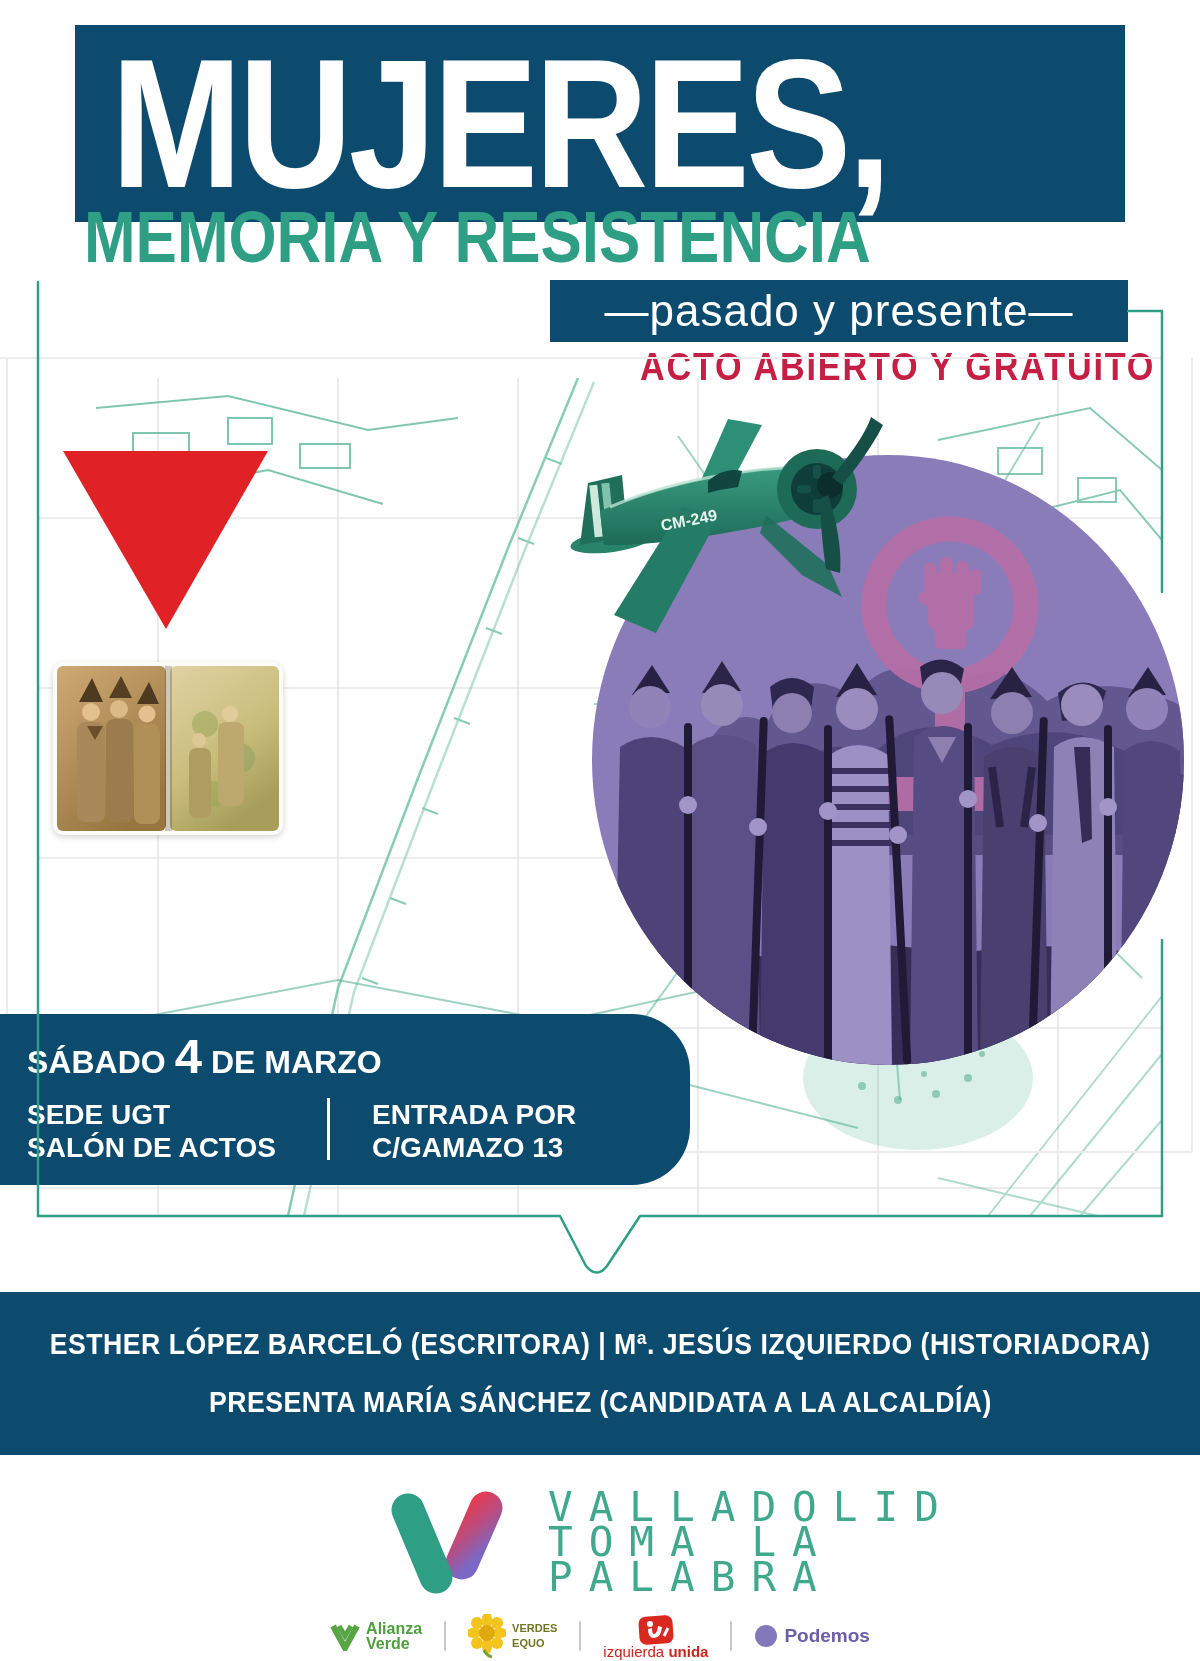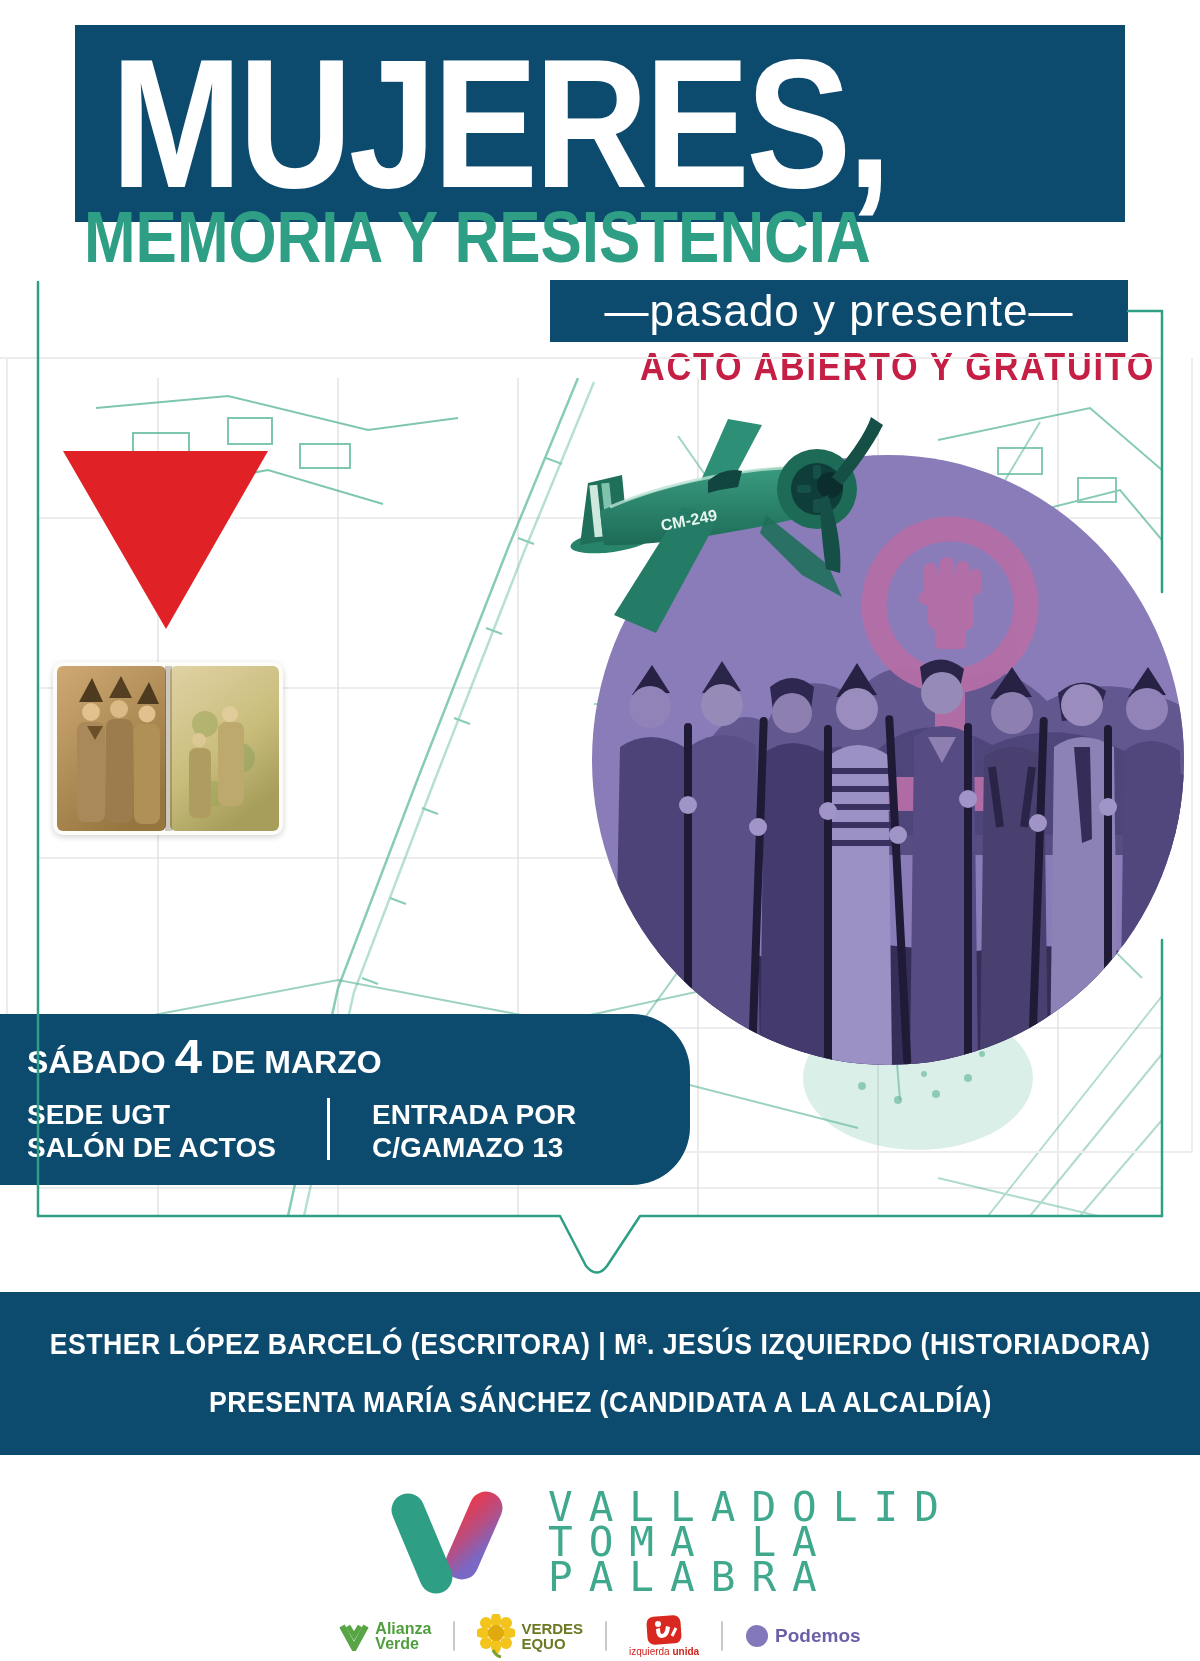--- a/index.html
+++ b/index.html
@@ -34,23 +34,23 @@
 
   
   .wordmark{left:548px;top:1490px;color:#3FA88D;font-family:"DejaVu Sans Mono",monospace;
             font-size:41px;line-height:35px;letter-spacing:16px;font-weight:400;}
   .partners{left:0;top:1610px;width:1200px;height:51px;display:flex;align-items:center;
             justify-content:center;gap:22px;}
   .pitem{display:flex;align-items:center;gap:6px;}
   .pstack{display:flex;flex-direction:column;line-height:15px;}
   .pdiv{width:2px;height:30px;background:#c9c9c9;border-radius:1px;}
   .av-t{color:#4F9E3D;font-weight:bold;font-size:16px;}
-  .ve-t{color:#6D7823;font-weight:bold;font-size:15px;}
+  .ve-t{color:#6D7823;font-weight:bold;font-size:11px;}
   .iu-wrap{display:flex;flex-direction:column;align-items:center;line-height:11px;}
-  .iu-t{color:#CC241D;font-size:10px;}
+  .iu-t{color:#CC241D;font-size:15px;}
   .pod-t{color:#6C5FA7;font-weight:bold;font-size:19px;}
 
   .booklet{left:53px;top:662px;width:230px;height:173px;background:#fdfcf8;border-radius:10px;
            box-shadow:0 2px 6px rgba(0,0,0,.18);}
   svg{display:block;}
   .noptr{pointer-events:none;}
 </style>
 </head>
 <body>
 

